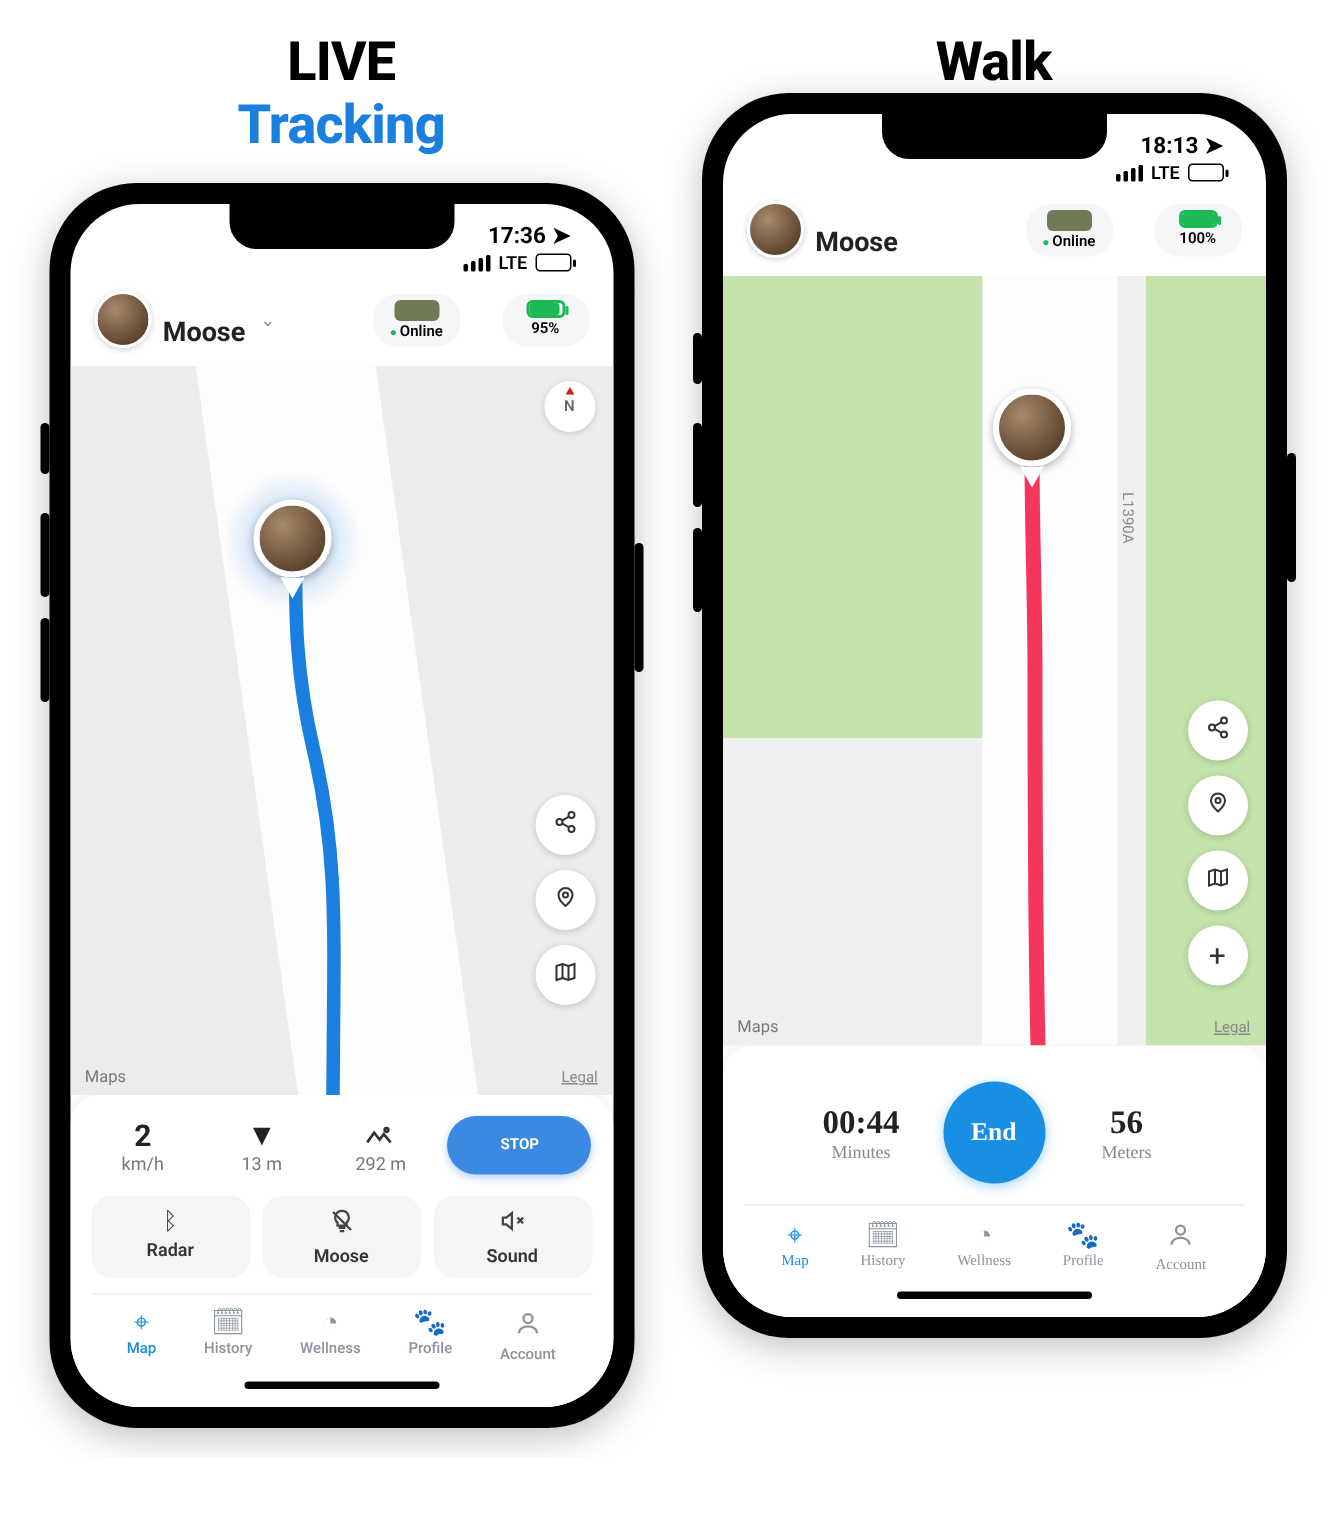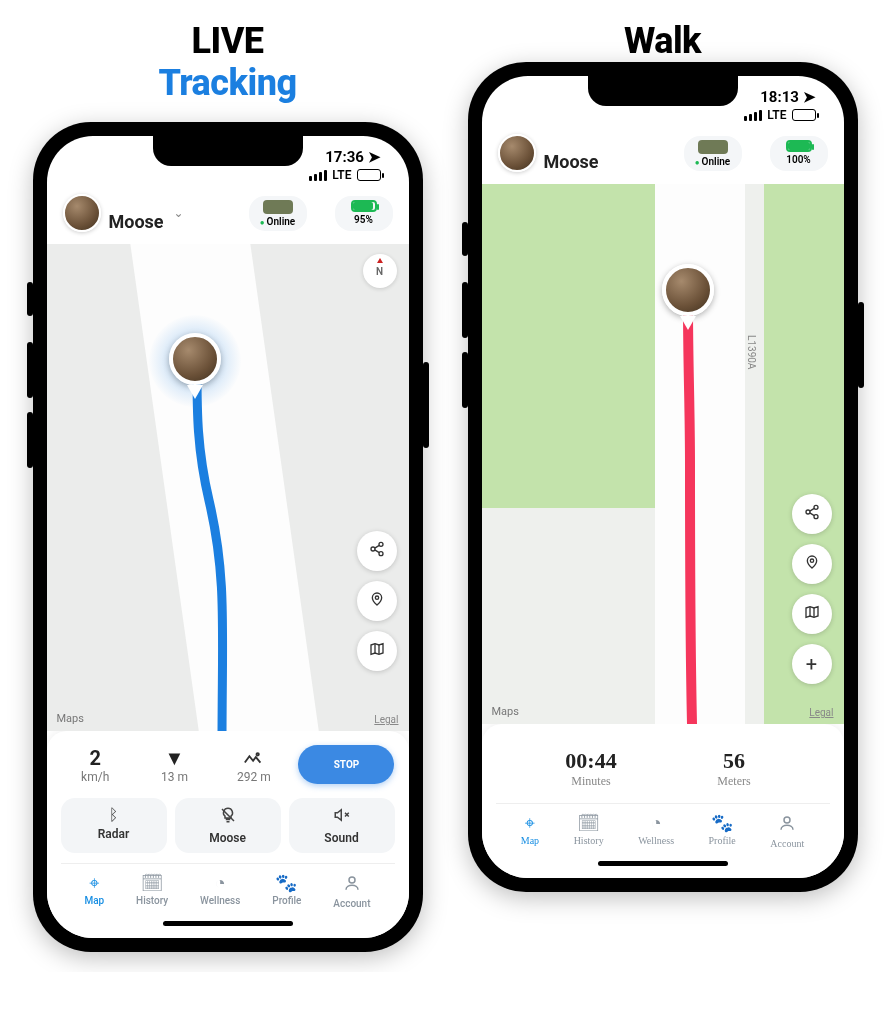--- a/index.html
+++ b/index.html
@@ -583,20 +583,21 @@
           <div class="map-attr"> <span>Maps</span></div>
           <div class="map-legal">Legal</div>
         </div>
 
         <div class="panel" style="padding-top:6px;font-family:Liberation Serif, serif;">
           <div class="walk-panel">
             <div class="walkmetric">
               <div class="val">00:44</div>
               <div class="unit">Minutes</div>
             </div>
+            <div class="end-btn">End</div>
             <div class="walkmetric">
               <div class="val">56</div>
               <div class="unit">Meters</div>
             </div>
           </div>
 
           <div class="tabbar">
             <div class="tab active">
               <span class="tic">⌖</span>
               <span>Map</span>

